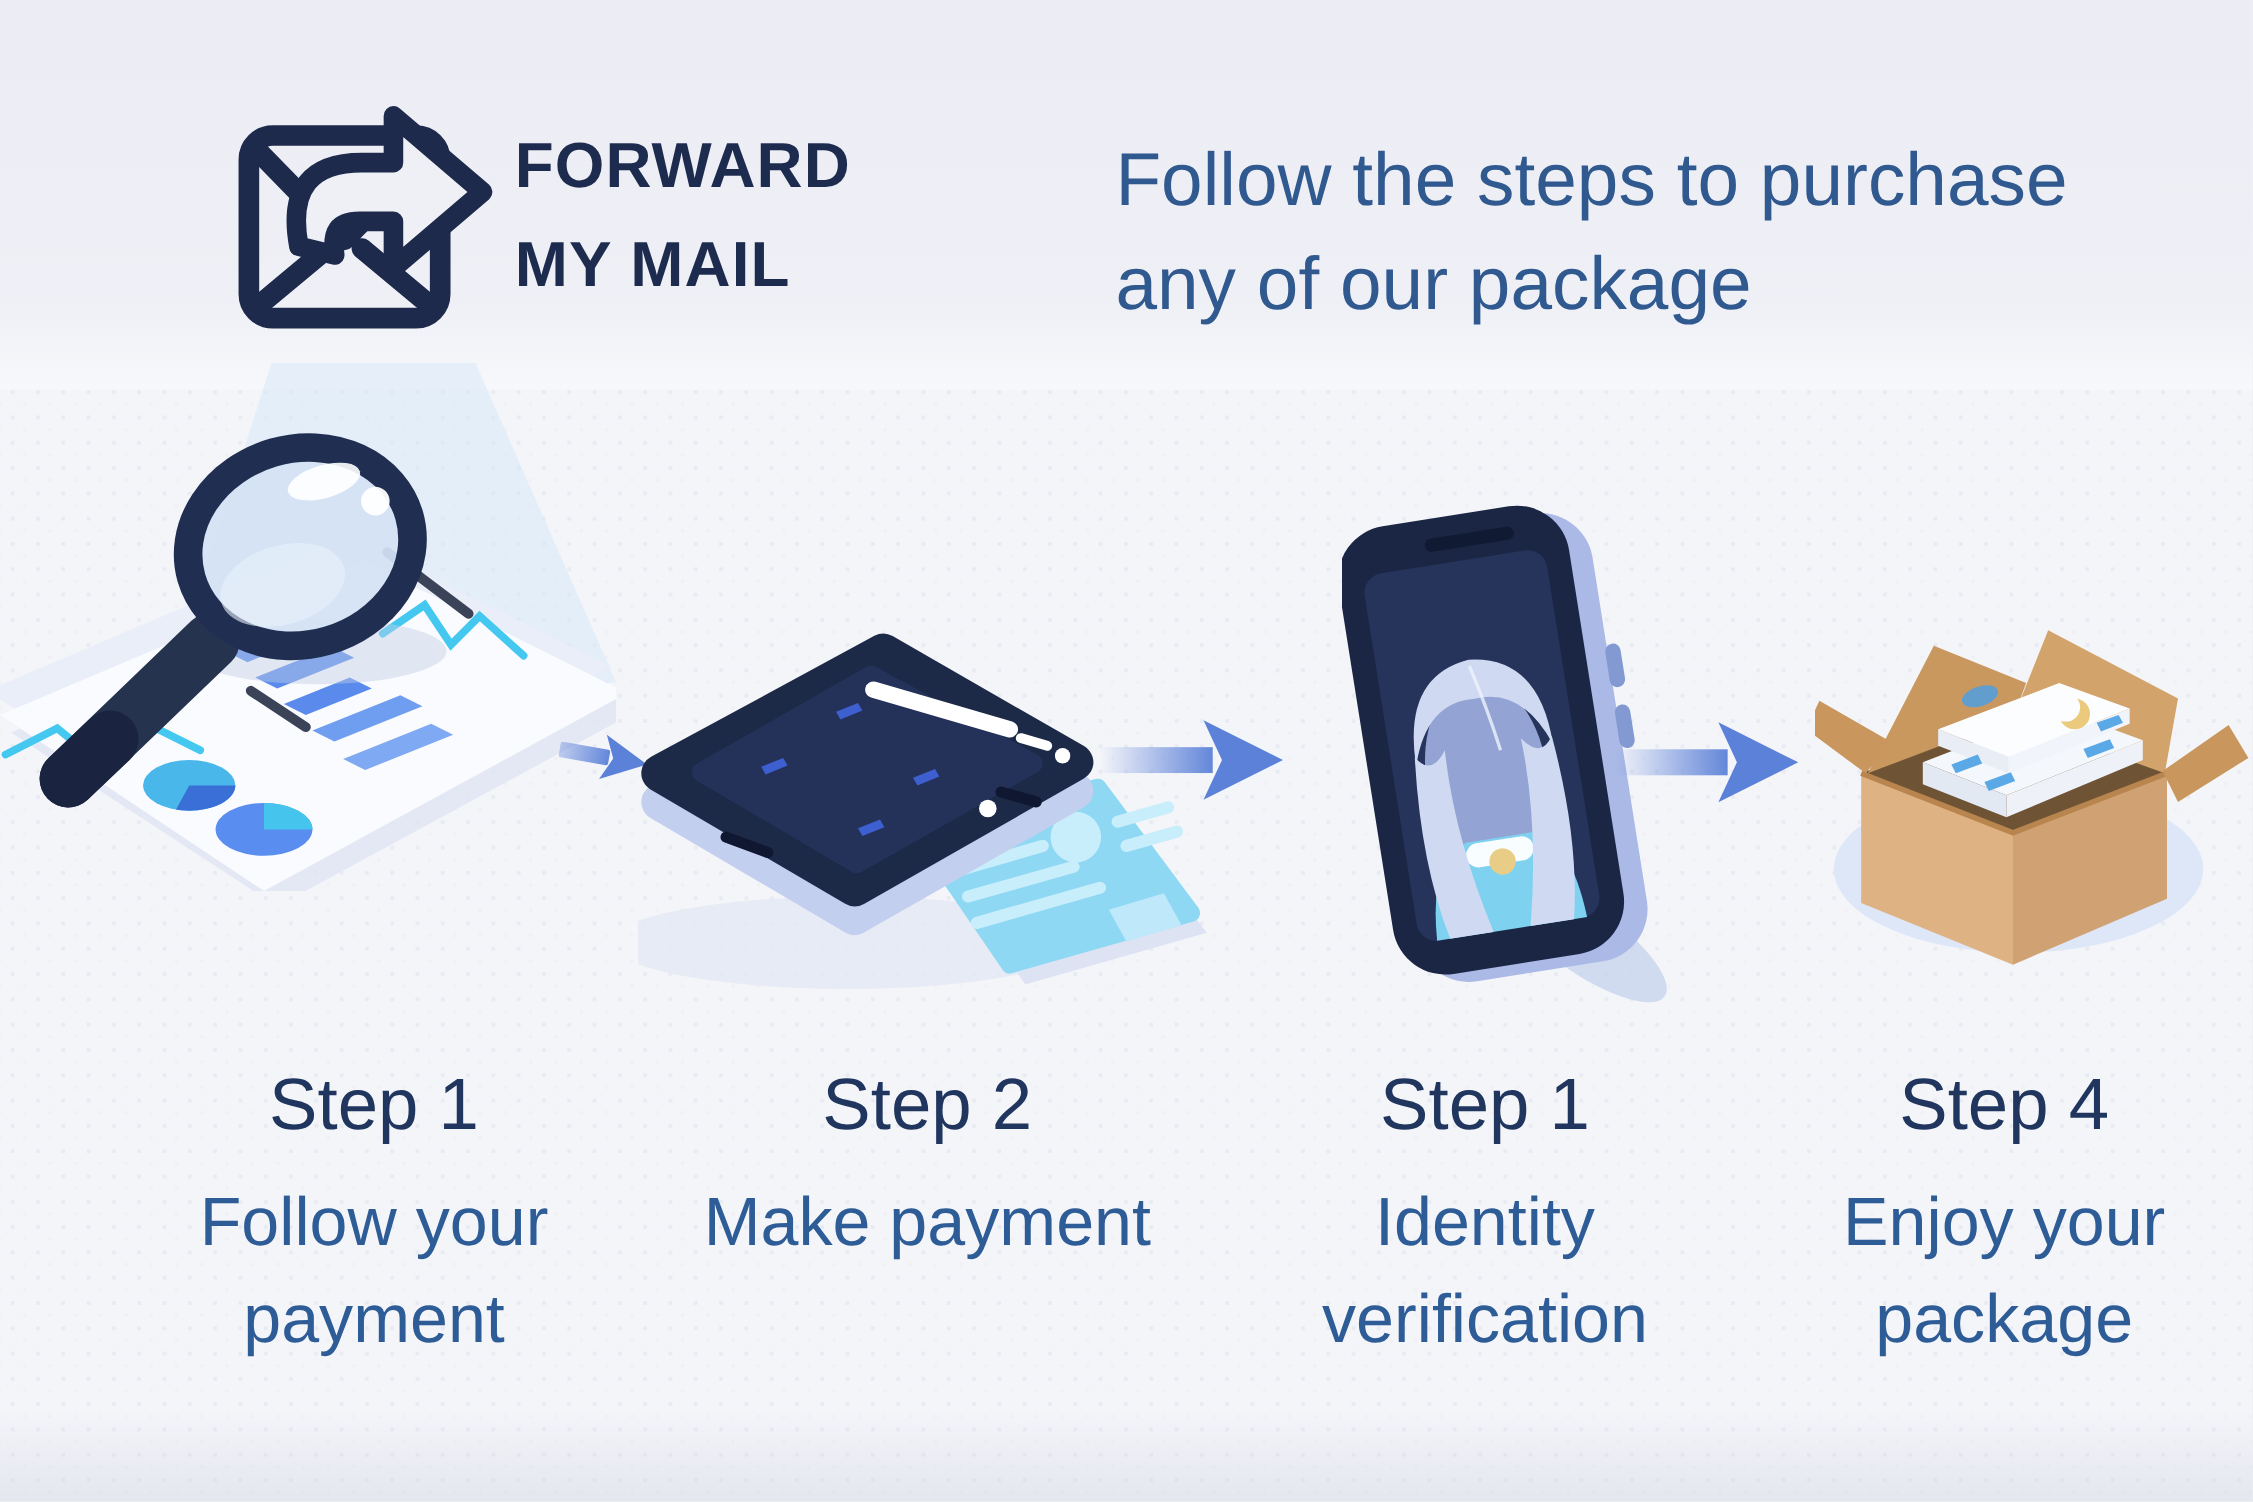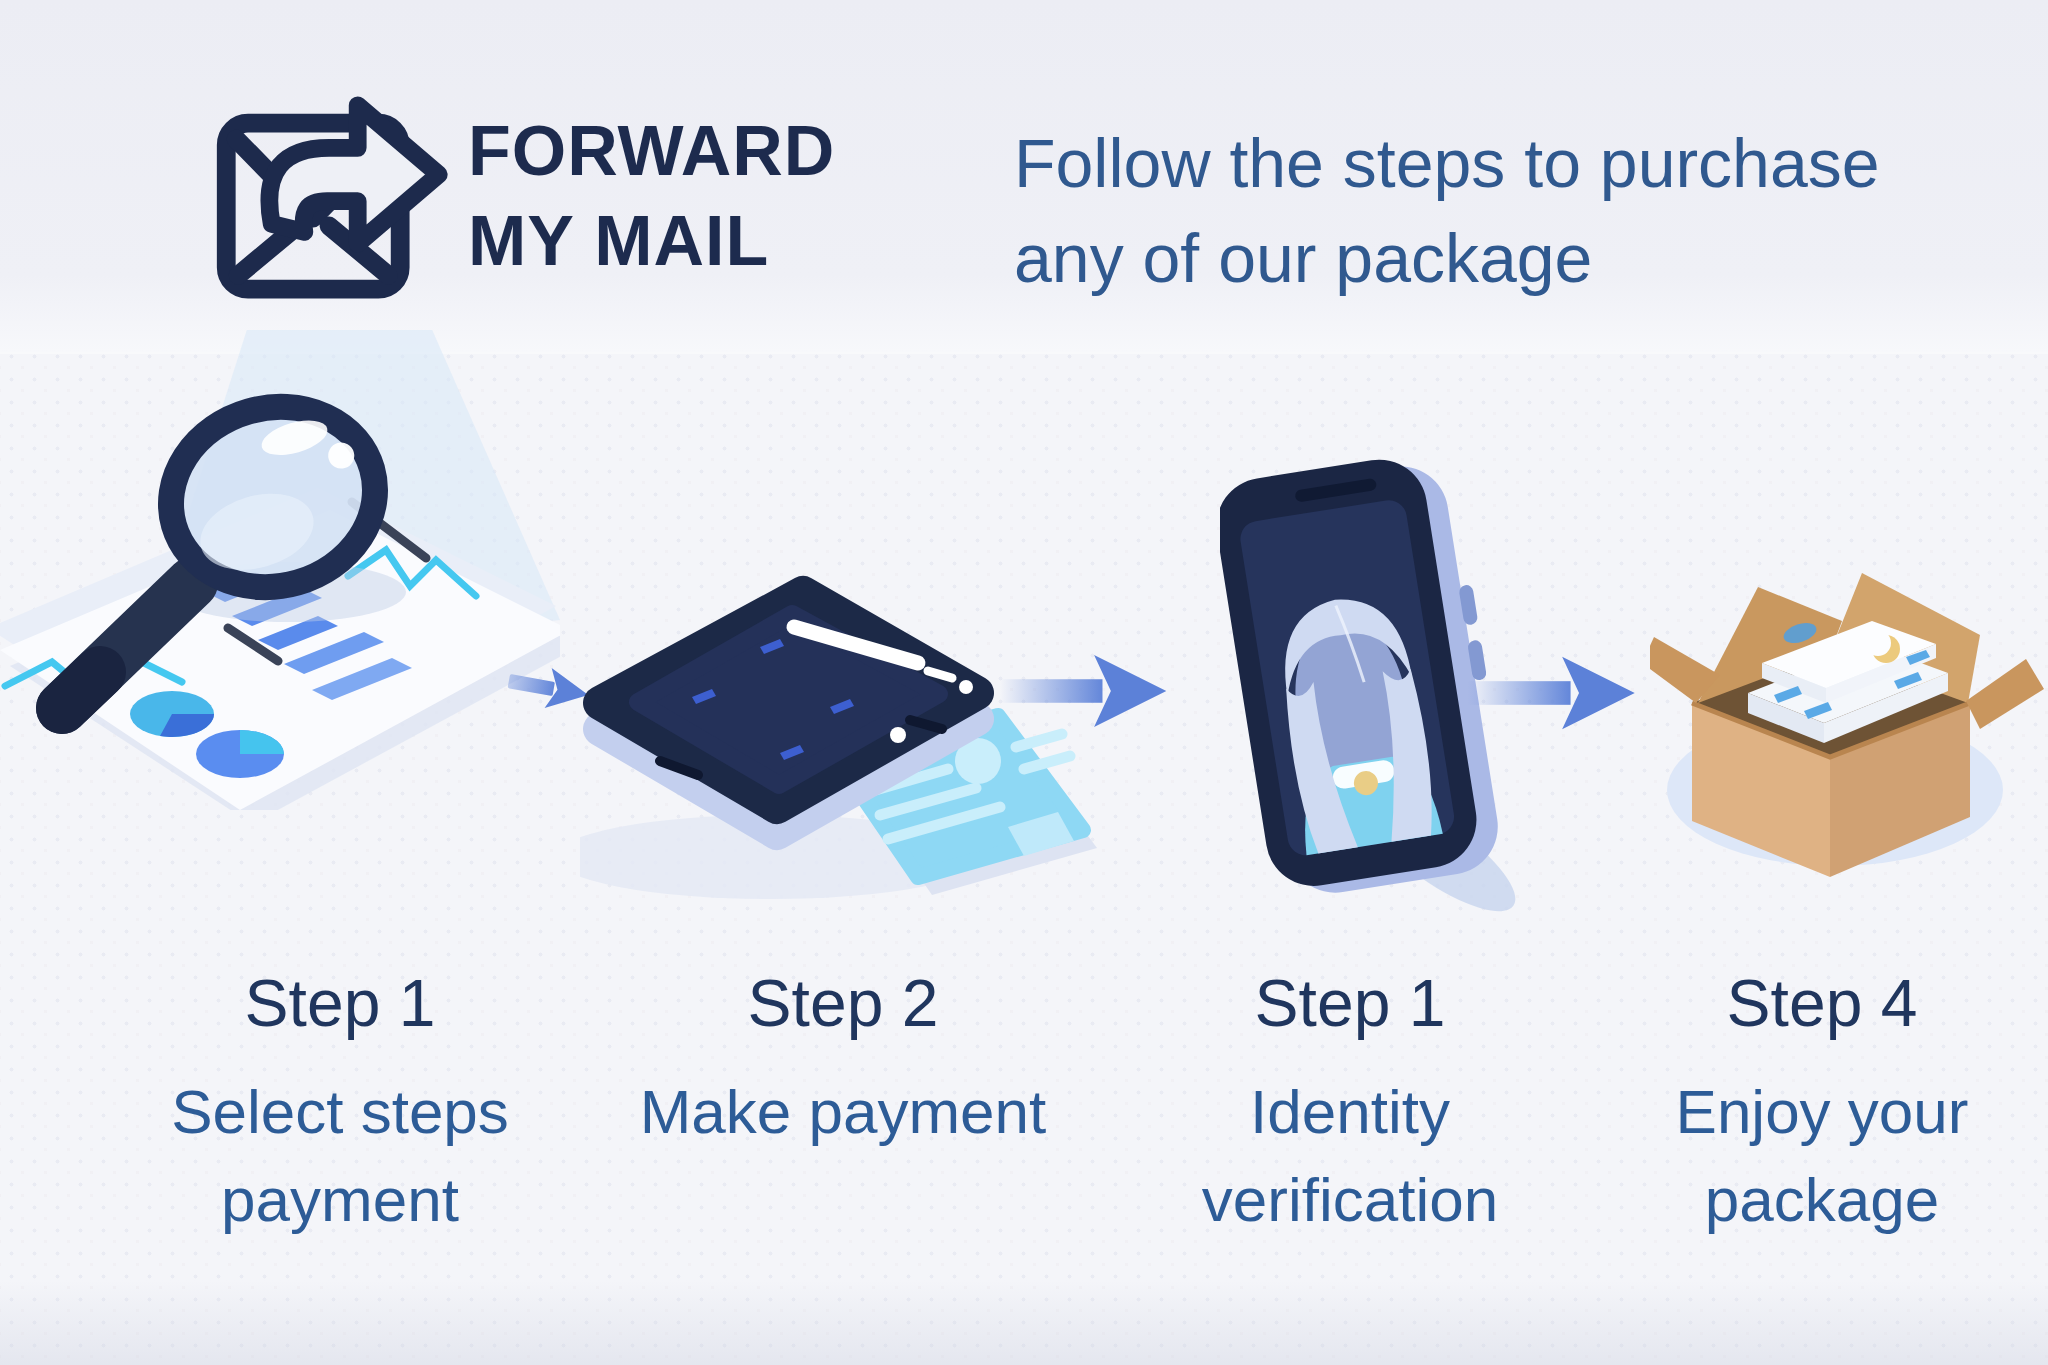--- a/index.html
+++ b/index.html
@@ -18,21 +18,21 @@
     background:linear-gradient(180deg,#ecedf4 0%,#eff0f6 78%,#f7f8fb 100%);
     border-bottom:2px solid rgba(255,255,255,0.65);
   }
   .bottom-vignette{
     position:absolute;left:0;bottom:0;width:100%;height:85px;
     background:linear-gradient(180deg,rgba(205,209,224,0) 0%,rgba(205,209,224,0.40) 100%);
   }
   .logo-icon{position:absolute;left:212px;top:52px;width:238px;height:252px;}
   .logo-text{
     position:absolute;left:468px;top:106px;width:460px;
-    font-size:70px;line-height:90px;font-weight:800;letter-spacing:1px;
+    font-size:58px;line-height:90px;font-weight:800;letter-spacing:1px;
     color:#1d2b4e;
   }
   .logo-text span{display:block;}
   .tagline{
     position:absolute;left:1014px;top:116px;width:960px;
     font-size:68px;line-height:95px;font-weight:400;color:#30598f;
   }
   .tagline span{display:block;}
   .illu{position:absolute;}
   .arrow{position:absolute;}
@@ -243,21 +243,21 @@
       <polyline points="42,158 180,212 320,158" fill="none" stroke="#b9854f" stroke-width="5"></polyline>
 
       <polygon points="46,158 -8,118 4,92 70,130" fill="#c9965e"></polygon>
       <polygon points="316,156 376,114 394,144 330,184" fill="#c9965e"></polygon>
     </g>
   </svg>
 
   <div class="caption col1">
     <span class="step-title">Step 1</span>
     <span class="step-sub">
-      <span>Select steps</span>
+      <span>Follow your</span>
       <span>payment</span>
     </span>
   </div>
   <div class="caption col2">
     <span class="step-title">Step 2</span>
     <span class="step-sub">
       <span>Make payment</span>
       <span></span>
     </span>
   </div>

